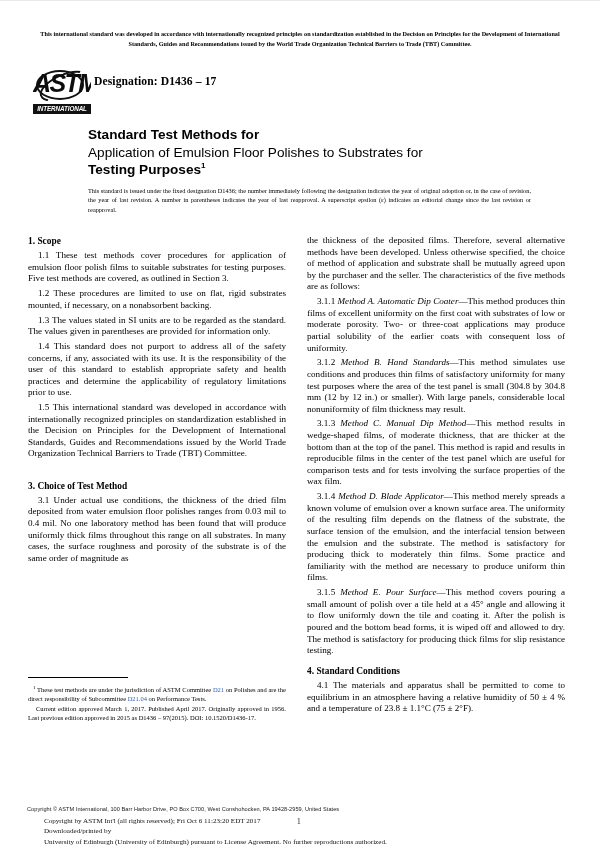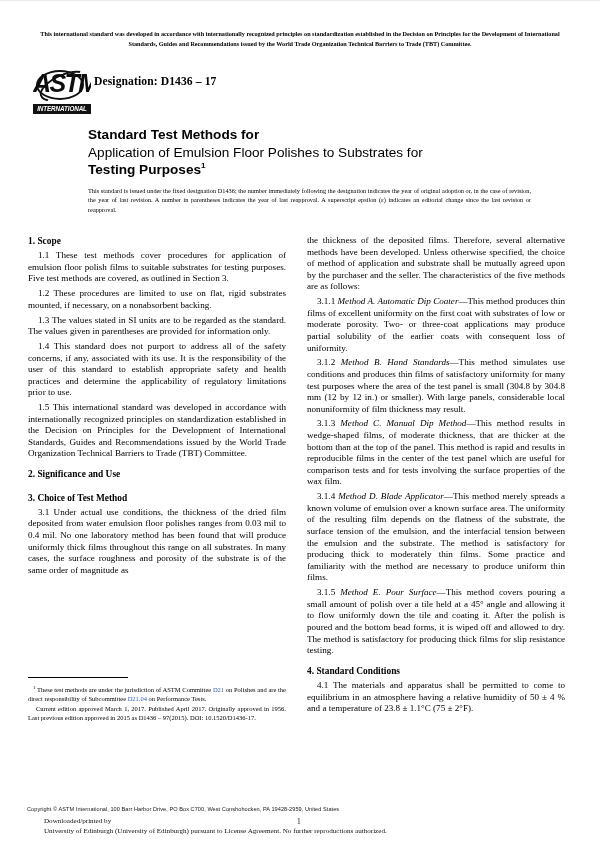--- a/index.html
+++ b/index.html
@@ -289,21 +289,20 @@
     <div class="gap"></div>
     <p class="para">1.2 These procedures are limited to use on flat, rigid substrates mounted, if necessary, on a nonabsorbent backing.</p>
     <div class="gap"></div>
     <p class="para">1.3 The values stated in SI units are to be regarded as the standard. The values given in parentheses are provided for information only.</p>
     <div class="gap"></div>
     <p class="para ital">1.4 This standard does not purport to address all of the safety concerns, if any, associated with its use. It is the responsibility of the user of this standard to establish appropriate safety and health practices and determine the applicability of regulatory limitations prior to use.</p>
     <div class="gap"></div>
     <p class="para ital">1.5 This international standard was developed in accordance with internationally recognized principles on standardization established in the Decision on Principles for the Development of International Standards, Guides and Recommendations issued by the World Trade Organization Technical Barriers to Trade (TBT) Committee.</p>
     <div class="gap"></div>
     <div style="height:5px"></div>
-    <h2 class="sec">2. Significance and Use</h2>
     <div class="gap"></div>
     <div class="gap"></div>
     <div style="height:5px"></div>
     <h2 class="sec">3. Choice of Test Method</h2>
     <div class="gap"></div>
     <p class="para">3.1 Under actual use conditions, the thickness of the dried film deposited from water emulsion floor polishes ranges from 0.03 mil to 0.4 mil. No one laboratory method has been found that will produce uniformly thick films throughout this range on all substrates. In many cases, the surface roughness and porosity of the substrate is of the same order of magnitude as</p>
   </div>
 
   <div class="footnote">
     <div class="footnote-rule"></div>
@@ -325,18 +324,19 @@
     <p class="para"><span>3.1.5 </span><em>Method E. Pour Surface</em><span>—This method covers pouring a small amount of polish over a tile held at a 45° angle and allowing it to flow uniformly down the tile and coating it. After the polish is poured and the bottom bead forms, it is wiped off and allowed to dry. The method is satisfactory for producing thick films for slip resistance testing.</span></p>
     <div class="gap"></div>
     <div style="height:5px"></div>
     <h2 class="sec">4. Standard Conditions</h2>
     <div class="gap"></div>
     <p class="para">4.1 The materials and apparatus shall be permitted to come to equilibrium in an atmosphere having a relative humidity of 50 ± 4 % and a temperature of 23.8 ± 1.1°C (75 ± 2°F).</p>
   </div>
 
   <div class="footer-copy">Copyright © ASTM International, 100 Barr Harbor Drive, PO Box C700, West Conshohocken, PA 19428-2959, United States</div>
   <div class="footer-dl">
+    <div>Copyright by ASTM Int'l (all rights reserved); Fri Oct  6 11:23:20 EDT 2017</div>
     <div>Downloaded/printed by</div>
     <div>University of Edinburgh (University of Edinburgh) pursuant to License Agreement. No further reproductions authorized.</div>
   </div>
   <div class="page-number">1</div>
 
 </div>
 
 </body></html>

